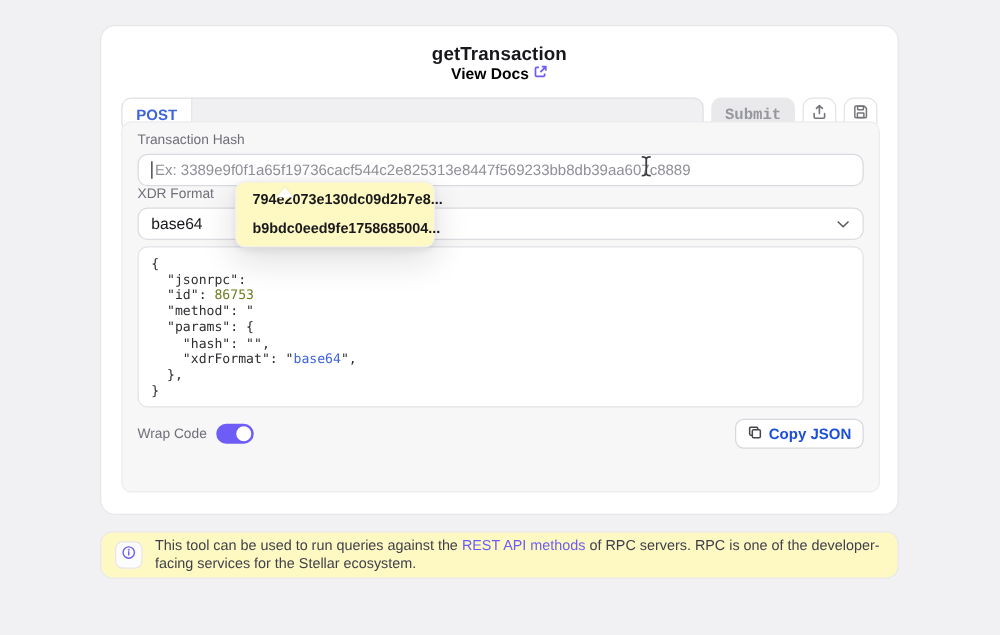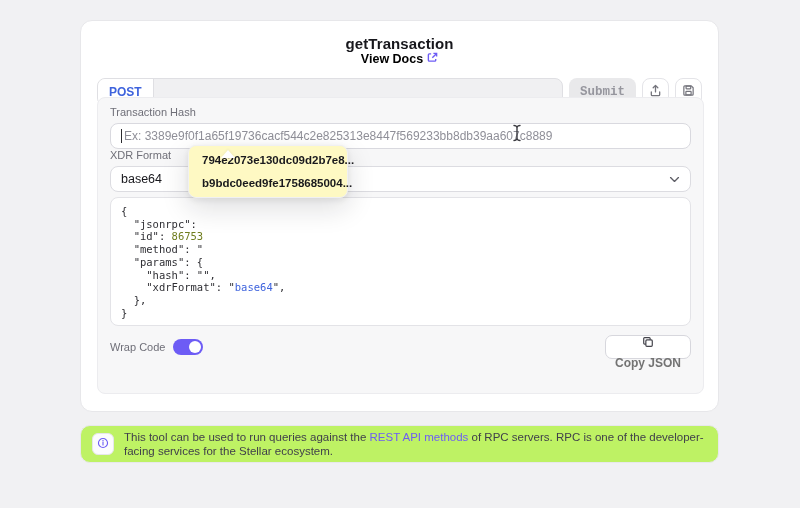--- a/index.html
+++ b/index.html
@@ -84,21 +84,21 @@
   .toggle {
     width:30px; height:16px; background:#6D5CF5; border-radius:9px; position:relative;
   }
   .toggle-knob {
     position:absolute; right:2px; top:2px; width:12px; height:12px;
     background:#fff; border-radius:50%;
   }
   .copy-json-btn {
     height:24px; padding:0 9px; background:#fff; border:1px solid #d7d7dd;
     border-radius:7px; display:flex; align-items:center; gap:5px;
-    font-family:inherit; font-size:12px; font-weight:700; color:#737373;flex-direction:column;
+    font-family:inherit; font-size:12px; font-weight:700; color:#1d4ed8;
   }
   .dropdown {
     position:absolute; left:188px; top:145px; width:160px;
     background:#fef9c3; border:1px solid #f0f0f2; border-radius:8px;
     box-shadow:0 10px 28px rgba(20,20,30,.14), 0 2px 6px rgba(20,20,30,.08);
     padding:3px 0; z-index:20;
   }
   .dropdown-caret {
     position:absolute; left:221px; top:150px; width:14px; height:8px; z-index:21;
   }
@@ -107,21 +107,21 @@
     border-left:7px solid transparent; border-right:7px solid transparent;
     border-bottom:8px solid #fff;
     filter:drop-shadow(0 -1px 1px rgba(20,20,30,.06));
   }
   .dropdown-item {
     height:22.5px; display:flex; align-items:center; padding:0 13px;
     font-size:11.5px; font-weight:600; color:#19191d; white-space:nowrap;
   }
   .info-bar {
     position:absolute; left:80px; top:425px; width:639px; height:38px;
-    background:#bef264; border:1px solid #e8e8eb; border-radius:10px;
+    background:#fef9c3; border:1px solid #e8e8eb; border-radius:10px;
     display:flex; align-items:center; padding:0 11px; gap:10px;
   }
   .info-icon-box {
     width:22px; height:22px; border:1px solid #e6e6ea; border-radius:6px;
     background:#fcfcfd; display:flex; align-items:center; justify-content:center;
     flex:0 0 auto;
   }
   .info-text {
     font-size:11.5px; line-height:14.5px; color:#40404a; max-width:580px;
   }

